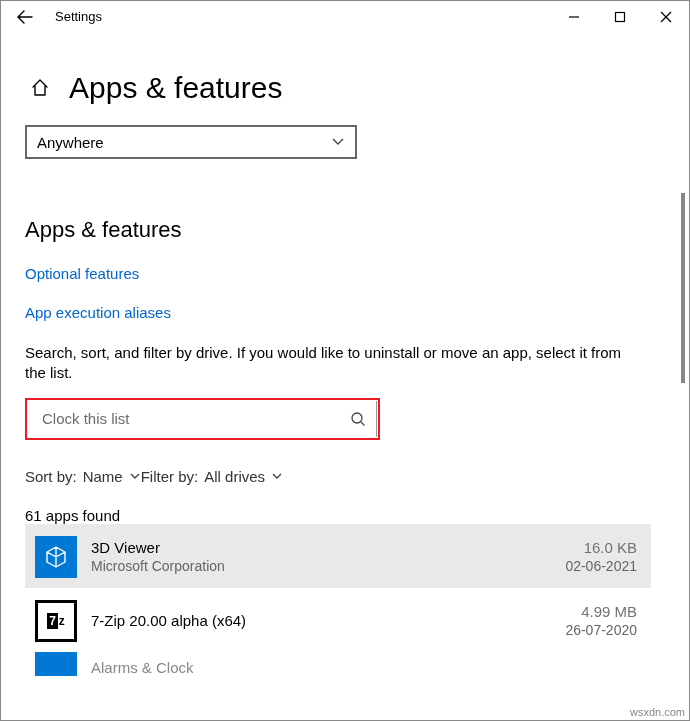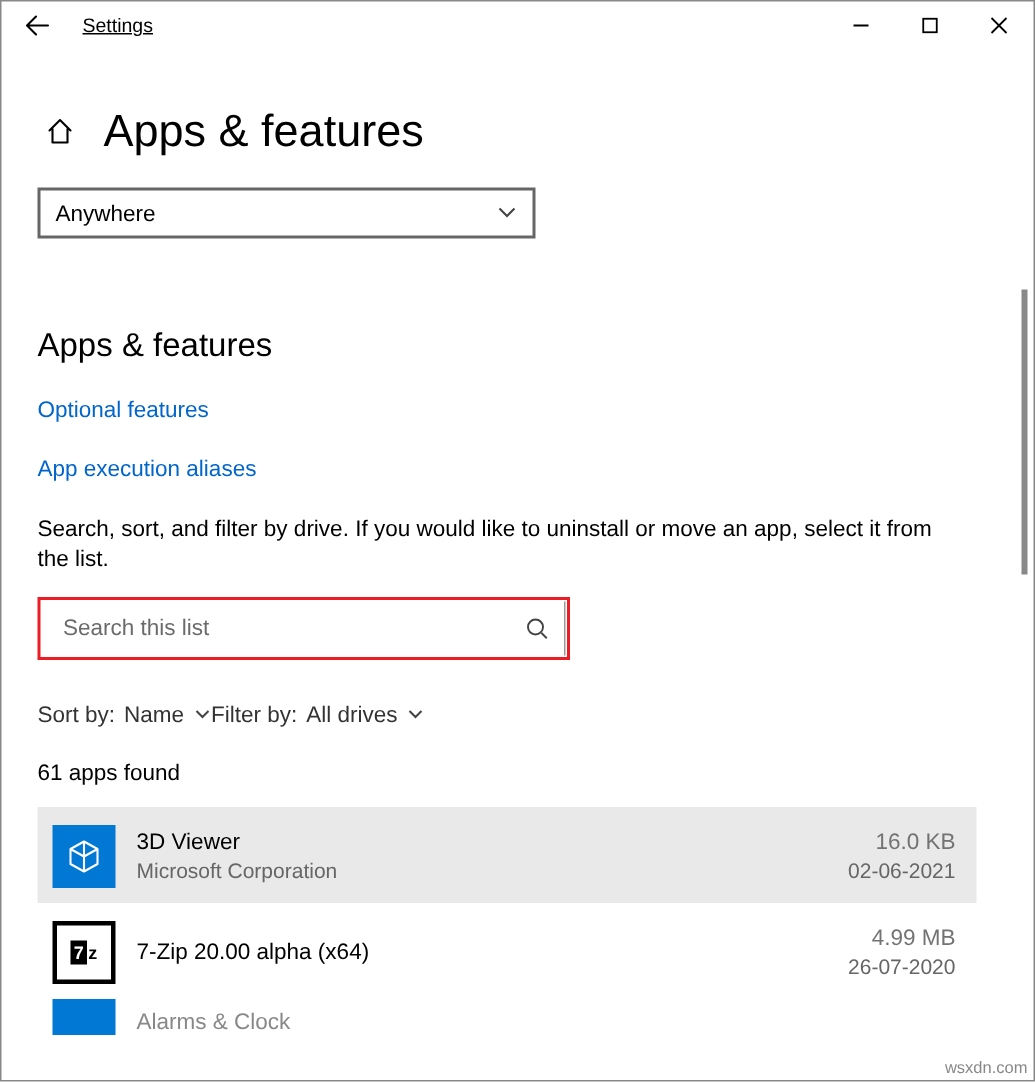--- a/index.html
+++ b/index.html
@@ -1,38 +1,38 @@
 <!DOCTYPE html>
 <html><head>
 <meta charset="utf-8">
 <style>
 * { box-sizing: border-box; margin: 0; padding: 0; font-family: "Segoe UI", Arial, sans-serif; }
 body { width: 690px; height: 721px; background: #fff; border: 1px solid #888; overflow: hidden; position: relative; }
-.titlebar { height: 32px; display: flex; align-items: center; border-bottom: 1px solid transparent; text-decoration: underline; }
+.titlebar { height: 32px; display: flex; align-items: center; border-bottom: 1px solid transparent; }
 .tb-back { width: 48px; height: 32px; display: flex; align-items: center; justify-content: center; font-size: 16px; color: #000; cursor: pointer; }
 .tb-title { font-size: 13px; color: #000; padding-left: 6px; flex: 1; }
 .tb-controls { display: flex; }
 .tb-btn { width: 46px; height: 32px; display: flex; align-items: center; justify-content: center; font-size: 12px; color: #000; cursor: pointer; }
 .content { position: absolute; top: 32px; left: 0; right: 10px; bottom: 0; overflow: hidden; padding: 0 0 0 0; }
 .page-header { display: flex; align-items: center; padding: 38px 0 20px 28px; }
 .home-icon { width: 22px; height: 22px; margin-right: 18px; display: flex; align-items: center; justify-content: center; }
 .page-title { font-size: 30px; font-weight: 400; color: #000; }
 .dropdown { margin: 0 0 0 24px; width: 332px; height: 34px; border: 2px solid #666; display: flex; align-items: center; justify-content: space-between; padding: 0 10px; cursor: pointer; font-size: 15px; }
 .dropdown .chev { font-size: 14px; }
 .section { padding: 0 28px 0 24px; }
 .section-h { font-size: 22px; font-weight: 400; color: #000; margin-top: 58px; margin-bottom: 22px; }
 .link { color: #0066cc; font-size: 15px; margin-bottom: 22px; cursor: pointer; }
 .desc { font-size: 15px; color: #000; line-height: 1.35; margin-top: 8px; margin-bottom: 14px; max-width: 620px; }
 .search-wrap { border: 2.5px solid #ed1c24; padding: 1px; width: 355px; }
 .search-box { height: 36px; border-right: 1px solid #999; display: flex; align-items: center; justify-content: space-between; padding: 0 10px 0 14px; font-size: 15px; color: #6b6b6b; cursor: text; }
 .search-box .mag { color: #444; }
 .sortrow { display: flex; margin-top: 28px; font-size: 15px; color: #333; }
 .sortitem { display: flex; align-items: center; gap: 6px; cursor: pointer; }
 .count { font-size: 15px; margin-top: 22px; }
-.list { margin-top: 14px; }
+.list { margin-top: 0; }
 .app-row { display: flex; align-items: center; padding: 12px 14px 10px 10px; }
 .app-row.sel { background: #e9e9e9; }
 .app-icon { width: 42px; height: 42px; display: flex; align-items: center; justify-content: center; margin-right: 14px; flex-shrink: 0; }
 .app-icon.blue { background: #0078d4; }
 .app-icon.sevenzip { background: #fff; border: 3px solid #000; font-weight: bold; font-size: 12px; color: #000; display:flex; align-items:center; justify-content:center; }
 .app-info { flex: 1; }
 .app-name { font-size: 15px; color: #000; }
 .app-pub { font-size: 14px; color: #666; margin-top: 2px; }
 .app-meta { text-align: right; }
 .app-size { font-size: 15px; color: #737373; }
@@ -93,21 +93,21 @@
   </div>
 
   <div class="section">
     <div class="section-h">Apps &amp; features</div>
     <div class="link">Optional features</div>
     <div class="link">App execution aliases</div>
     <div class="desc">Search, sort, and filter by drive. If you would like to uninstall or move an app, select it from the list.</div>
 
     <div class="search-wrap">
       <div class="search-box">
-        <span>Search this list</span>
+        <span>Clock this list</span>
         <span class="mag">
             <svg width="16" height="16" viewBox="0 0 16 16">
               <circle cx="7" cy="7" r="5" stroke="#444" stroke-width="1.3" fill="none"></circle>
               <line x1="11" y1="11" x2="14.5" y2="14.5" stroke="#444" stroke-width="1.3"></line>
             </svg>
           </span>
       </div>
     </div>
 
     <div class="sortrow">

